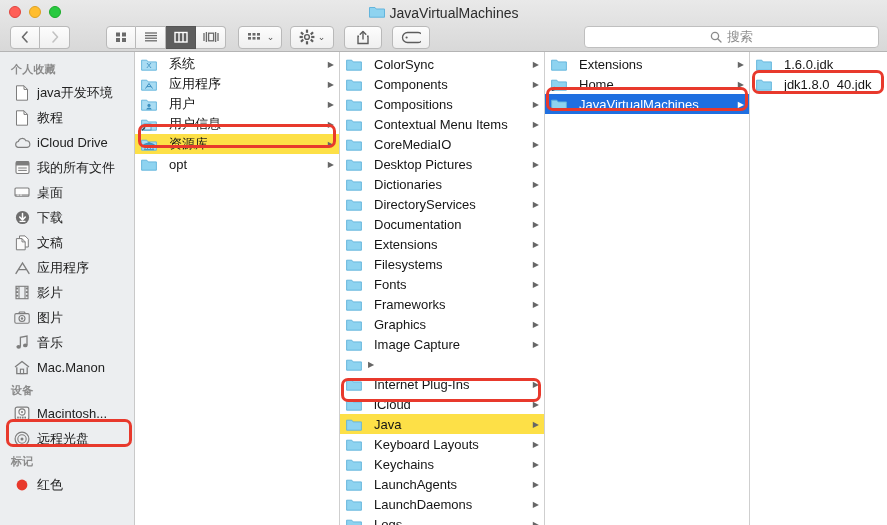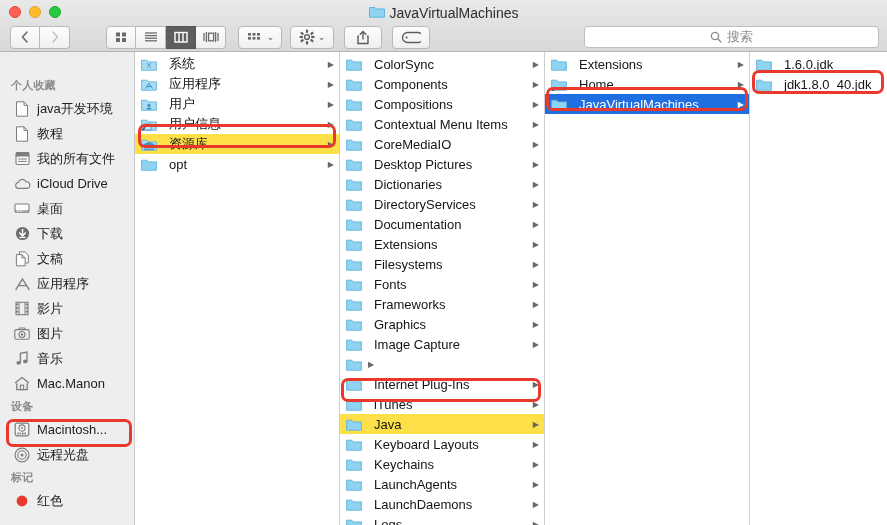--- a/index.html
+++ b/index.html
@@ -126,21 +126,21 @@
 
   
   .body { flex: 1 1 auto; display: flex; min-height: 0; }
 
   
   .sidebar {
     width: 135px;
     flex: 0 0 135px;
     background: #eceef0;
     border-right: 1px solid #c9c9c9;
-    padding-top: 23px;
+    padding-top: 7px;
     overflow: hidden;
     position: relative;
   }
   .sb-head {
     font-size: 11px;
     color: #8b8b8b;
     padding: 3px 0 3px 11px;
     font-weight: bold;
     letter-spacing: .2px;
   }
@@ -356,41 +356,41 @@
                 <path d="M1.5 0.8 L9 0.8 L12.5 4.4 L12.5 15.2 L1.5 15.2 Z" fill="#ffffff" stroke="#7d7d7d" stroke-width="1"></path>
                 <path d="M9 0.8 L9 4.4 L12.5 4.4" fill="none" stroke="#7d7d7d" stroke-width="1"></path>
               </svg>
             </span>
           </span>
           <span class="sb-label">教程</span>
         </div>
         <div class="sb-item">
           <span class="sb-ico">
             <span style="display: inline-flex; align-items: center; justify-content: center;">
+              <svg width="17" height="13" viewBox="0 0 17 13">
+                <path d="M4 11.4 A3 3 0 0 1 4.3 5.5 A4.1 4.1 0 0 1 12 4.8 A3.3 3.3 0 0 1 13 11.4 Z" fill="none" stroke="#7d7d7d" stroke-width="1.1"></path>
+              </svg>
+            </span>
+          </span>
+          <span class="sb-label">iCloud Drive</span>
+        </div>
+        <div class="sb-item">
+          <span class="sb-ico">
+            <span style="display: inline-flex; align-items: center; justify-content: center;">
               <svg width="15" height="15" viewBox="0 0 15 15">
                 <rect x="1" y="1.5" width="13" height="12" rx="1.5" fill="#fafafa" stroke="#7d7d7d" stroke-width="1.1"></rect>
                 <rect x="1" y="1.5" width="13" height="4" fill="#7d7d7d"></rect>
                 <g stroke="#7d7d7d" stroke-width="1">
                   <line x1="3.2" y1="8" x2="11.8" y2="8"></line>
                   <line x1="3.2" y1="10.4" x2="11.8" y2="10.4"></line>
                 </g>
               </svg>
             </span>
           </span>
           <span class="sb-label">我的所有文件</span>
-        </div>
-        <div class="sb-item">
-          <span class="sb-ico">
-            <span style="display: inline-flex; align-items: center; justify-content: center;">
-              <svg width="17" height="13" viewBox="0 0 17 13">
-                <path d="M4 11.4 A3 3 0 0 1 4.3 5.5 A4.1 4.1 0 0 1 12 4.8 A3.3 3.3 0 0 1 13 11.4 Z" fill="none" stroke="#7d7d7d" stroke-width="1.1"></path>
-              </svg>
-            </span>
-          </span>
-          <span class="sb-label">iCloud Drive</span>
         </div>
         <div class="sb-item">
           <span class="sb-ico">
             <span style="display: inline-flex; align-items: center; justify-content: center;">
               <svg width="16" height="13" viewBox="0 0 16 13">
                 <rect x="1" y="2" width="14" height="8.2" rx="1" fill="#fdfdfd" stroke="#7d7d7d" stroke-width="1.1"></rect>
                 <rect x="1" y="8" width="14" height="2.2" fill="#7d7d7d" opacity=".55"></rect>
                 <g stroke="#fff" stroke-width=".8">
                   <line x1="3" y1="9.1" x2="5" y2="9.1"></line>
                   <line x1="6" y1="9.1" x2="8" y2="9.1"></line>
@@ -751,21 +751,21 @@
               </span></span>
             <span class="nm">Internet Plug-Ins</span>
             <span class="chev">▶</span>
           </div>
           <div class="row">
             <span class="fld"><span style="display: inline-flex; align-items: center; justify-content: center;">
                 <svg width="16" height="13" viewBox="0 0 16 13">
                   <path d="M0.6 2.2 L5.8 2.2 L7.1 3.9 L15.4 3.9 L15.4 12.2 L0.6 12.2 Z" fill="#8ed3f0" stroke="#5fb2da" stroke-width="0.9"></path>
                 </svg>
               </span></span>
-            <span class="nm">iTunes</span>
+            <span class="nm">iCloud</span>
             <span class="chev">▶</span>
           </div>
           <div class="row sel-gray">
             <span class="fld"><span style="display: inline-flex; align-items: center; justify-content: center;">
                 <svg width="16" height="13" viewBox="0 0 16 13">
                   <path d="M0.6 2.2 L5.8 2.2 L7.1 3.9 L15.4 3.9 L15.4 12.2 L0.6 12.2 Z" fill="#8ed3f0" stroke="#5fb2da" stroke-width="0.9"></path>
                 </svg>
               </span></span>
             <span class="nm">Java</span>
             <span class="chev">▶</span>

